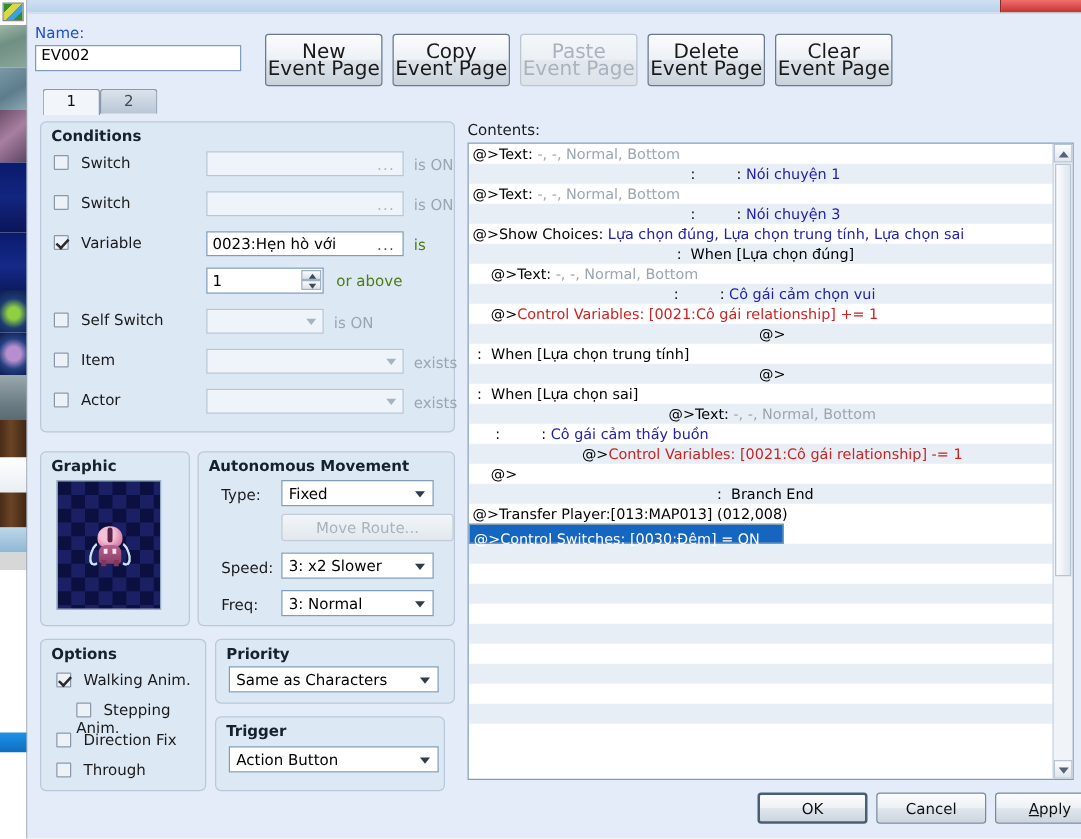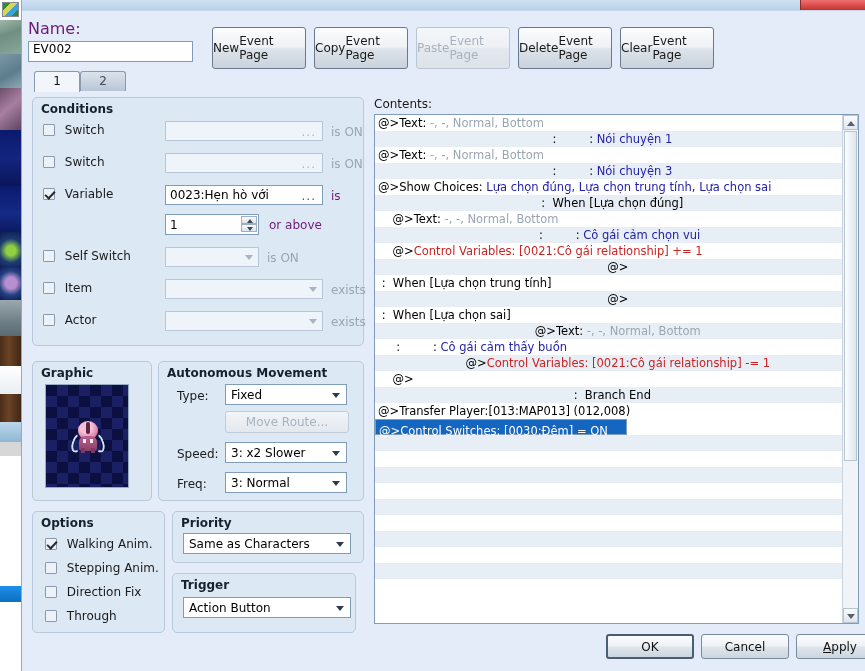--- a/index.html
+++ b/index.html
@@ -80,44 +80,44 @@
     background: #e3ecf8;
     border-top: 1px solid #c6d7ea;
     box-sizing: border-box;
   }
 
   
   #name-row {
     position: absolute; left: 6px; top: 8px;
     width: 200px;
   }
-  .field-label { font-size: 16px; color: #701a75; margin-bottom: 3px; display: block; }
+  .field-label { font-size: 12px; color: #1d4ed8; margin-bottom: 3px; display: block; }
   #name-input {
     width: 165px; height: 21px;
     border: 1px solid #7f9db9;
     background: #ffffff;
     font-family: "DejaVu Sans", "Liberation Sans", sans-serif;
     font-size: 12px;
     padding: 0 4px;
     box-sizing: border-box;
     color: #000;
   }
 
   
   .pagebtns { position: absolute; left: 190px; top: 16px; display: flex; gap: 8px; }
   .pagebtn {
     width: 94px; height: 42px;
     border: 1px solid #6a7a8c;
     border-radius: 3px;
     background: linear-gradient(180deg,#fbfcfd 0%,#eef1f5 48%,#dde3ea 52%,#c9d2dc 100%);
     font-family: "DejaVu Sans", "Liberation Sans", sans-serif;
-    font-size: 12px;
+    font-size: 16px;
     color: #1a1a1a;
     line-height: 14px;
-    display: flex; flex-direction: row;
+    display: flex; flex-direction: column;
     align-items: center; justify-content: center;
     box-sizing: border-box;
     cursor: pointer;
   }
   .pagebtn.disabled {
     color: #a9b3bd;
     border-color: #bcc6d1;
     background: linear-gradient(180deg,#f4f7fa 0%,#eceff4 48%,#e3e8ee 52%,#dde3ea 100%);
   }
 
@@ -189,21 +189,21 @@
     box-sizing: border-box; font-size: 12px; padding: 2px 4px 0 4px;
     color: #333;
   }
   .combo .arrow {
     position: absolute; right: 5px; top: 7px;
     width: 0; height: 0;
     border-left: 4px solid transparent; border-right: 4px solid transparent;
     border-top: 5px solid #a6b3c0;
   }
   .suffix { position: absolute; font-size: 12px; color: #9aa6b2; }
-  .suffix.dark { color: #701a75; }
+  .suffix.dark { color: #4d7c0f; }
   .spin {
     position: absolute; width: 94px; height: 21px;
     border: 1px solid #7f9db9; background: #fff; box-sizing: border-box;
     font-size: 12px; padding: 3px 0 0 4px; color: #000;
   }
   .spin .btns {
     position: absolute; right: 1px; top: 1px; width: 16px; height: 17px;
   }
   .spin .btns div {
     width: 16px; height: 8px;
@@ -513,42 +513,42 @@
 
   <div class="group" id="grp-move">
     <div class="gtitle">Autonomous Movement</div>
 
     <span class="mv-label" style="left:18px; top:27px;">Type:</span>
     <div class="sel" style="left:66px; top:22px; width:122px;">
       <span>Fixed</span>
       <span class="arrow"></span>
     </div>
 
-    <div class="btn-flat" style="left:66px; top:49px; width:124px;">Move Route...</div>
+    <div class="btn-flat" style="left:66px; top:49px; width:138px;">Move Route...</div>
 
     <span class="mv-label" style="left:18px; top:85px;">Speed:</span>
     <div class="sel" style="left:66px; top:80px; width:122px;">
       <span>3: x2 Slower</span>
       <span class="arrow"></span>
     </div>
 
     <span class="mv-label" style="left:18px; top:115px;">Freq:</span>
     <div class="sel" style="left:66px; top:110px; width:122px;">
       <span>3: Normal</span>
       <span class="arrow"></span>
     </div>
   </div>
 
   <div class="group" id="grp-options">
     <div class="gtitle">Options</div>
     <div class="opt-row" style="top:24px;">
       <span class="chk on"></span>
       <span class="cond-label">Walking Anim.</span>
     </div>
-    <div class="opt-row" style="top:48px;">
+    <div class="opt-row" style="top:48px;margin-left:16px;">
       <span class="chk"></span>
       <span class="cond-label">Stepping Anim.</span>
     </div>
     <div class="opt-row" style="top:72px;">
       <span class="chk"></span>
       <span class="cond-label">Direction Fix</span>
     </div>
     <div class="opt-row" style="top:96px;">
       <span class="chk"></span>
       <span class="cond-label">Through</span>

